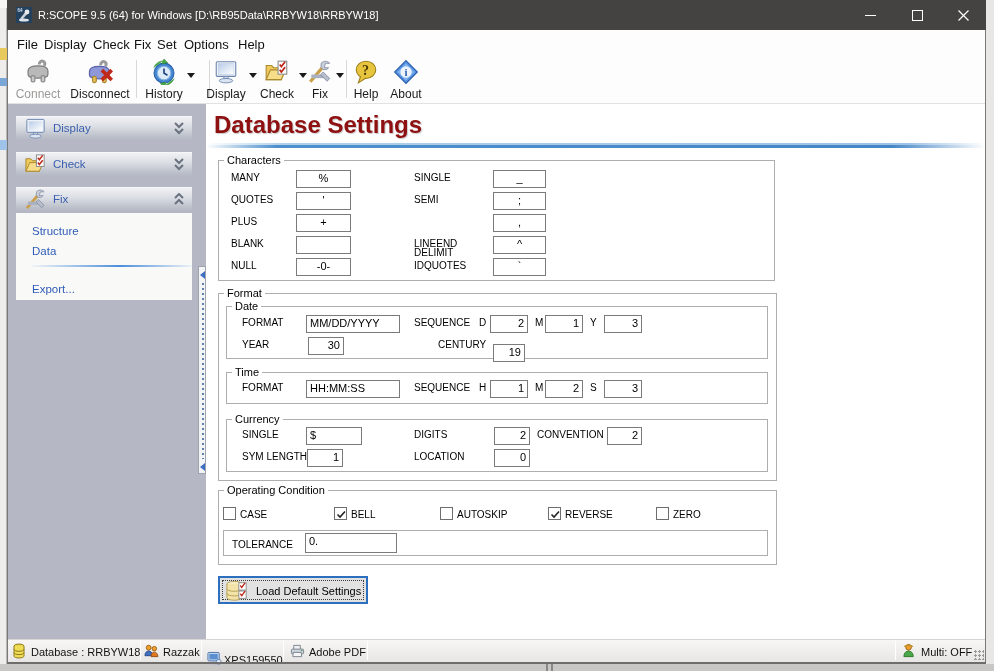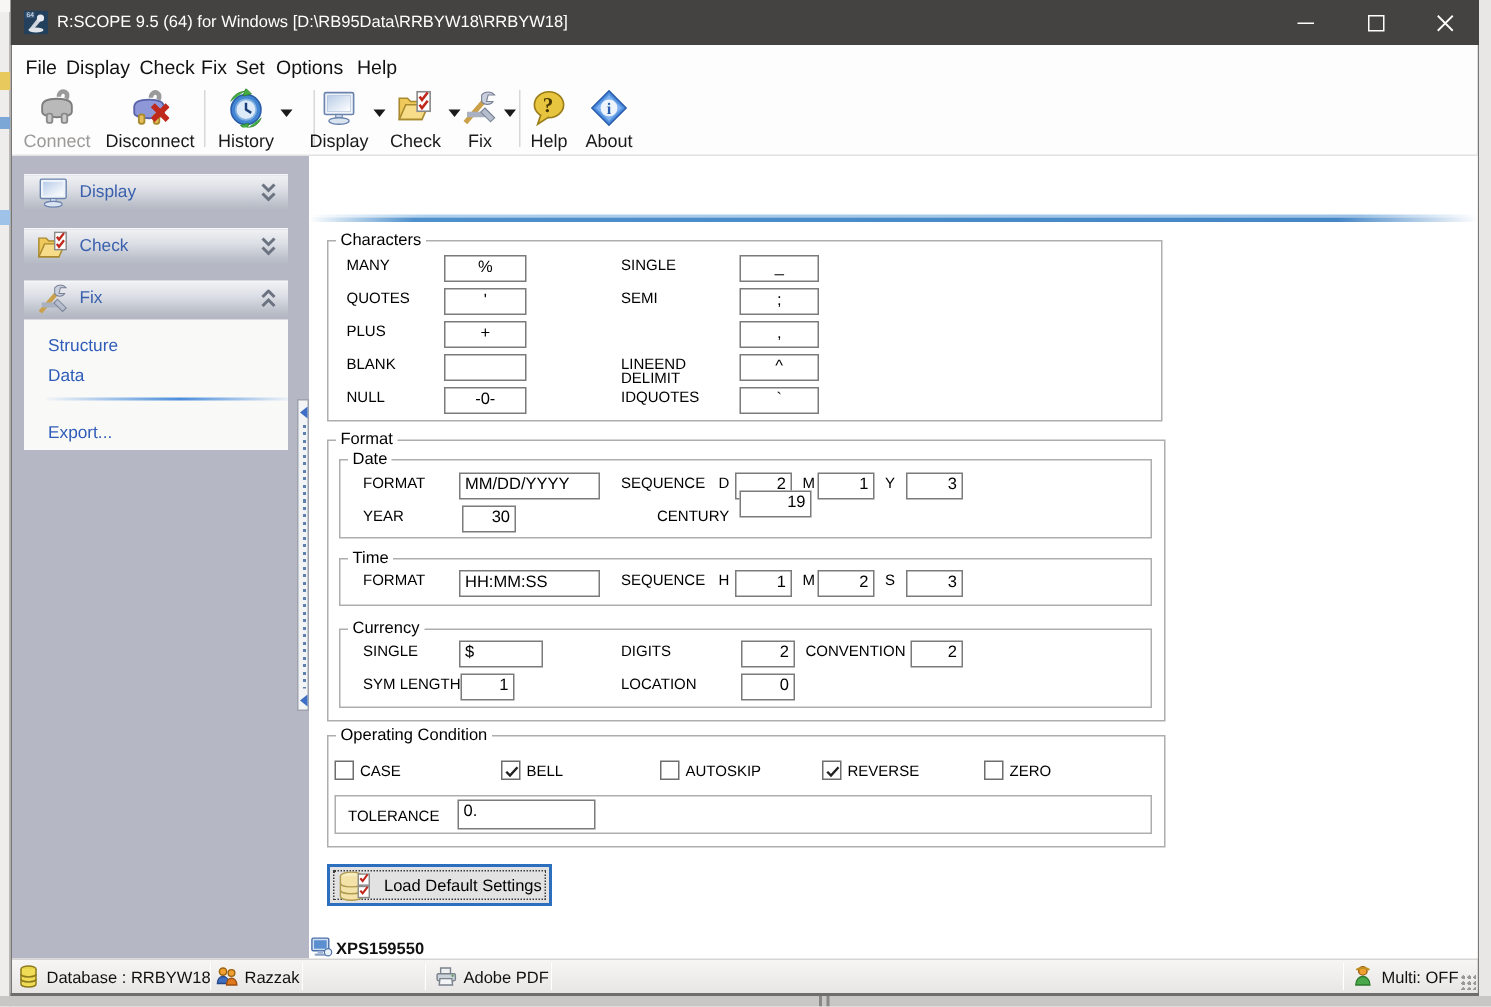--- a/index.html
+++ b/index.html
@@ -276,20 +276,21 @@
       <div class="abs" id="navsep" style="top:52px;"></div>
       <div class="abs navlink" style="top:70px;">Export...</div>
     </div>
     <div class="abs" id="splitter">
       <div class="abs sparrow" style="top:4px;"></div>
       <div id="spdots"></div>
       <div class="abs sparrow" style="top:196px;"></div>
     </div>
 
     <div class="abs" id="content">
+      <div class="abs" id="pgtitle">Database Settings</div>
       <div class="abs" id="pgrule"></div>
       <div class="abs" id="pgrule2"></div>
 
       <div class="abs grp" style="left:12px;top:56px;width:557px;height:121px;">
         <span class="lg">Characters</span>
       </div>
 
       <div class="abs lbl" style="left:25px;top:68px;">MANY</div>
       <div class="abs inp" style="left:90px;top:66px;width:55px;height:18px;">%</div>
       <div class="abs lbl" style="left:25px;top:90px;">QUOTES</div>
@@ -328,21 +329,21 @@
       <div class="abs lbl" style="left:208px;top:213px;">SEQUENCE</div>
       <div class="abs lbl" style="left:273px;top:213px;">D</div>
       <div class="abs inp right" style="left:284px;top:211px;width:38px;height:18px;">2</div>
       <div class="abs lbl" style="left:329px;top:213px;">M</div>
       <div class="abs inp right" style="left:339px;top:211px;width:38px;height:18px;">1</div>
       <div class="abs lbl" style="left:384px;top:213px;">Y</div>
       <div class="abs inp right" style="left:398px;top:211px;width:38px;height:18px;">3</div>
       <div class="abs lbl" style="left:36px;top:235px;">YEAR</div>
       <div class="abs inp right" style="left:102px;top:233px;width:36px;height:18px;">30</div>
       <div class="abs lbl" style="left:208px;top:235px;margin-left:24px;">CENTURY</div>
-      <div class="abs inp right" style="left:287px;top:223px;width:48px;height:18px;">19</div>
+      <div class="abs inp right" style="left:287px;top:240px;width:32px;height:18px;">19</div>
       <div class="abs lbl" style="left:36px;top:278px;">FORMAT</div>
       <div class="abs inp left" style="left:100px;top:276px;width:94px;height:18px;">HH:MM:SS</div>
       <div class="abs lbl" style="left:208px;top:278px;">SEQUENCE</div>
       <div class="abs lbl" style="left:273px;top:278px;">H</div>
       <div class="abs inp right" style="left:284px;top:276px;width:38px;height:18px;">1</div>
       <div class="abs lbl" style="left:329px;top:278px;">M</div>
       <div class="abs inp right" style="left:339px;top:276px;width:38px;height:18px;">2</div>
       <div class="abs lbl" style="left:384px;top:278px;">S</div>
       <div class="abs inp right" style="left:398px;top:276px;width:38px;height:18px;">3</div>
       <div class="abs lbl" style="left:36px;top:325px;">SINGLE</div>
@@ -412,21 +413,21 @@
   <div class="abs spanel" style="left:137px;top:640px;width:57px;">
     <svg class="sicon" viewBox="0 0 16 16">
         <circle cx="5" cy="4.5" r="2.6" fill="#f0a030" stroke="#9c6210"></circle>
         <path d="M1 13 C1 9.5 3 8 5 8 C7 8 9 9.5 9 13 Z" fill="#3f6fc0" stroke="#27498a"></path>
         <circle cx="11" cy="5.5" r="2.4" fill="#f0a030" stroke="#9c6210"></circle>
         <path d="M7.5 14 C7.5 10.8 9.2 9.2 11 9.2 C12.8 9.2 14.8 10.8 14.8 14 Z" fill="#e07820" stroke="#9c4f10"></path>
       </svg>
     <span class="stext">Razzak</span>
   </div>
   <div class="abs sdiv" style="left:194px;top:641px;"></div>
-  <div class="abs spanel" style="left:200px;top:621px;width:76px;font-weight:bold;">
+  <div class="abs spanel" style="left:200px;top:648px;width:76px;">
     <svg class="sicon" viewBox="0 0 16 16">
         <rect x="1" y="1" width="12" height="9" rx="1" fill="#cfe0f2" stroke="#4a6da8"></rect>
         <rect x="2.5" y="2.5" width="9" height="6" fill="#5b8fd0"></rect>
         <rect x="5" y="10" width="4" height="2" fill="#9fb4d2"></rect>
         <rect x="3" y="12" width="8" height="1.5" fill="#8aa2c4"></rect>
         <circle cx="12.5" cy="11" r="2.6" fill="#e8f0fa" stroke="#4a6da8" stroke-width="0.8"></circle>
       </svg>
     <span class="stext" style="left:17px;">XPS159550</span>
   </div>
   <div class="abs sdiv" style="left:276px;top:641px;"></div>

